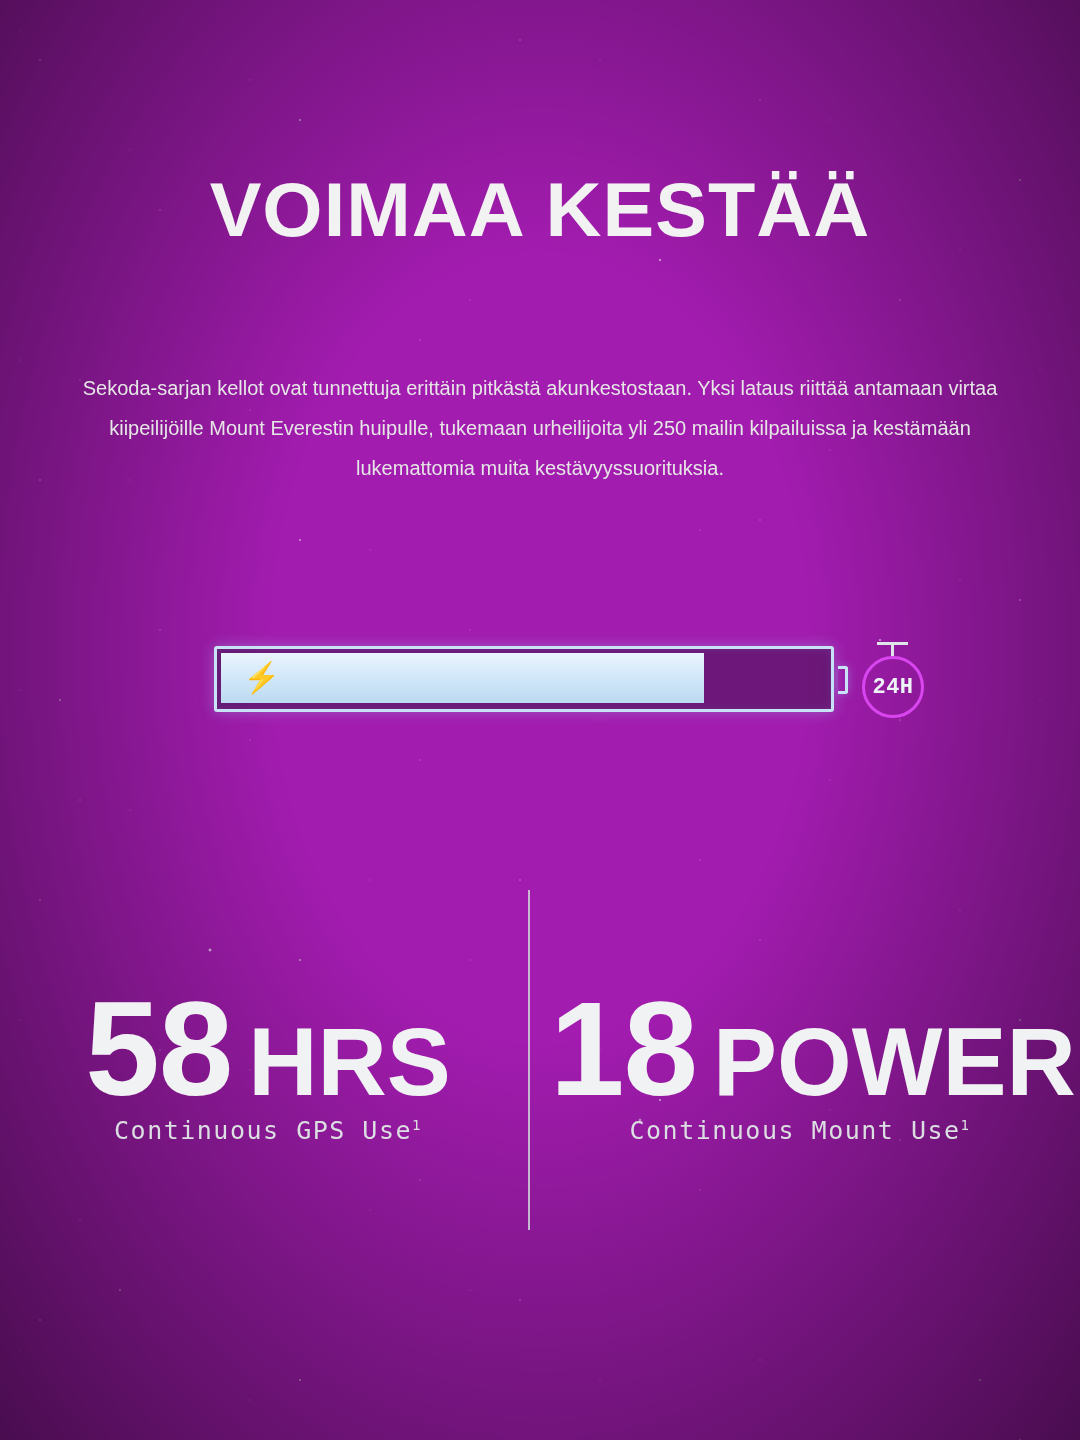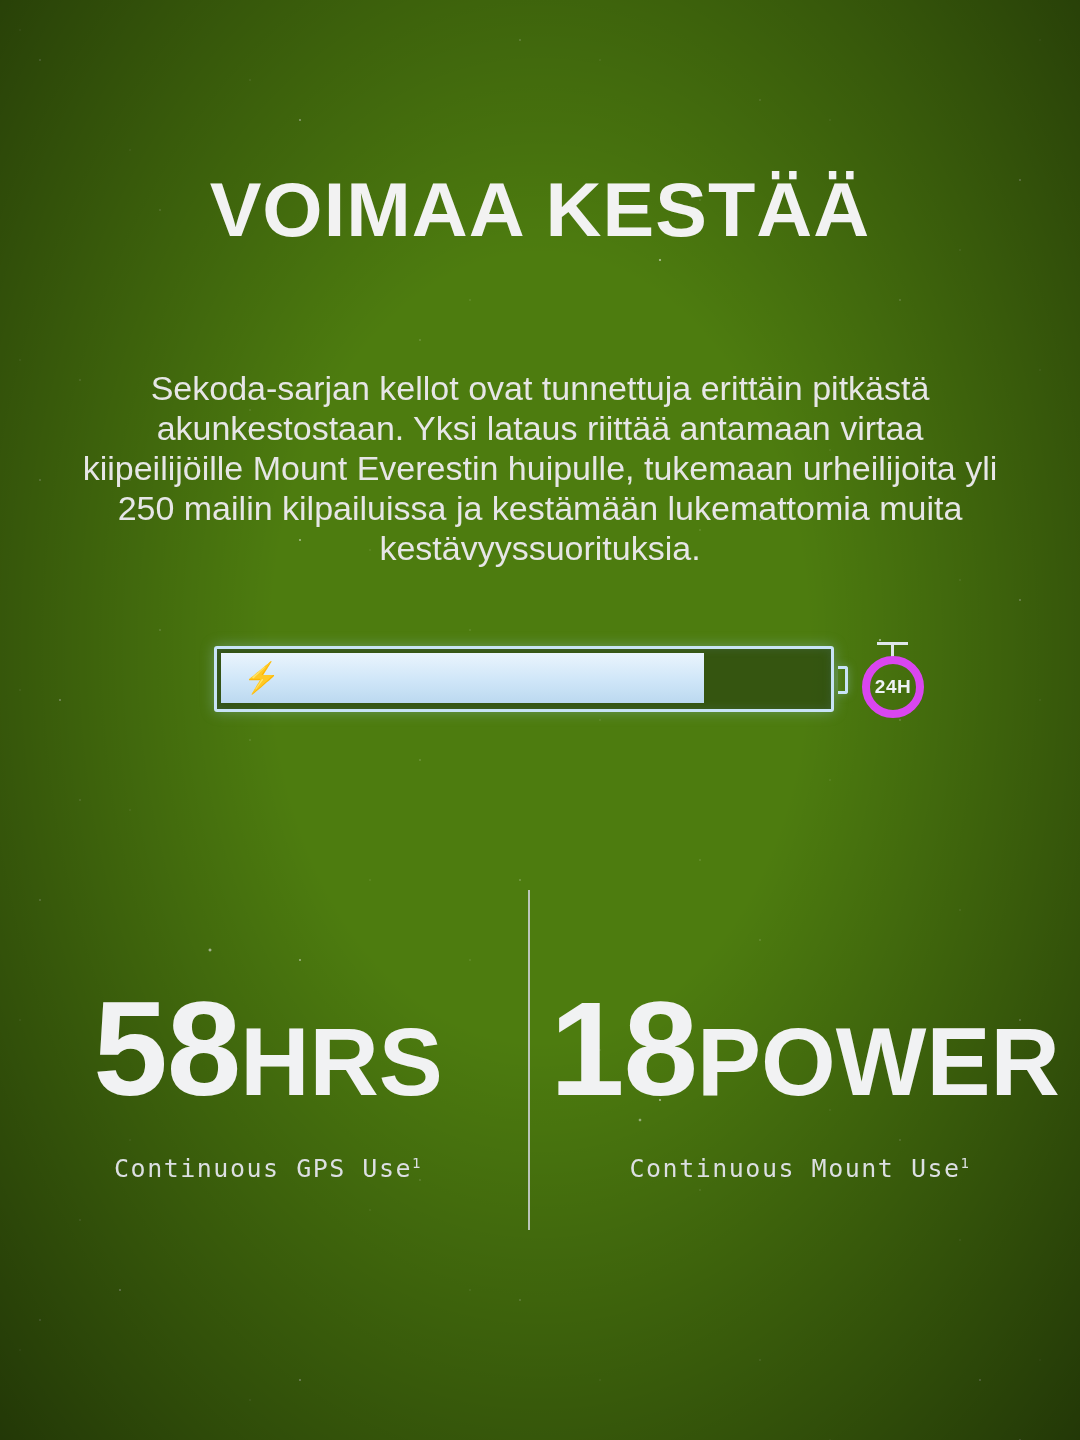--- a/index.html
+++ b/index.html
@@ -5,21 +5,21 @@
   * { margin:0; padding:0; box-sizing:border-box; }
   html, body {
     width:1080px; height:1440px;
     background:#000;
     overflow:hidden;
     font-family:"Liberation Sans", sans-serif;
   }
   #page {
     position:relative;
     width:1080px; height:1440px;
-    background:#4d7c0f;
+    background:#a21caf;
     overflow:hidden;
   }
   
   #stars, #stars2, #stars3 {
     position:absolute; inset:0;
     pointer-events:none;
   }
   #stars {
     background-image:
       radial-gradient(1px 1px at 40px 60px, rgba(255,255,255,.85), transparent),
@@ -82,21 +82,21 @@
     transform:scaleX(1.02);
   }
 
   .subcopy {
     position:absolute;
     top:368px; left:50%;
     transform:translateX(-50%);
     width:930px;
     text-align:center;
     color:#e6e6e6;
-    font-size:34px;
+    font-size:20px;
     line-height:40px;
     font-family:"Liberation Sans", sans-serif;
   }
 
   
   .battery-wrap {
     position:absolute;
     top:640px; left:214px;
     width:716px; height:78px;
   }
@@ -139,26 +139,26 @@
   }
   .timer-badge {
     position:absolute;
     left:644px; top:0px;
     width:72px; height:78px;
   }
   .timer-circle {
     position:absolute;
     left:4px; top:16px;
     width:62px; height:62px;
-    border:8px solid #d946ef;
+    border:3px solid #d946ef;
     border-radius:50%;
     display:flex; align-items:center; justify-content:center;
     color:#eef3f6;
-    font-family:Liberation Sans, sans-serif;
-    font-size:19px;
+    font-family:Liberation Mono, monospace;
+    font-size:22px;
     font-weight:bold;
     letter-spacing:.5px;
   }
   .timer-stem {
     position:absolute;
     left:33px; top:4px;
     width:3px; height:14px;
     background:#dfe6ea;
   }
   .timer-top {
@@ -194,24 +194,23 @@
     font-size:134px;
     font-weight:bold;
     line-height:1;
     white-space:nowrap;
     letter-spacing:-1px;
   }
   .stat-value .unit {
     font-size:96px;
     font-weight:bold;
     letter-spacing:0px;
-    margin-left:0;
+    margin-left:16px;
   }
   .stat-caption {
-    margin-top:38px;
     color:#dcdfe2;
     font-family:"DejaVu Sans Mono", monospace;
     font-size:25px;
     letter-spacing:1.5px;
     white-space:nowrap;
   }
   .stat-caption sup { font-size:14px; }
 </style>
 </head>
 <body>

